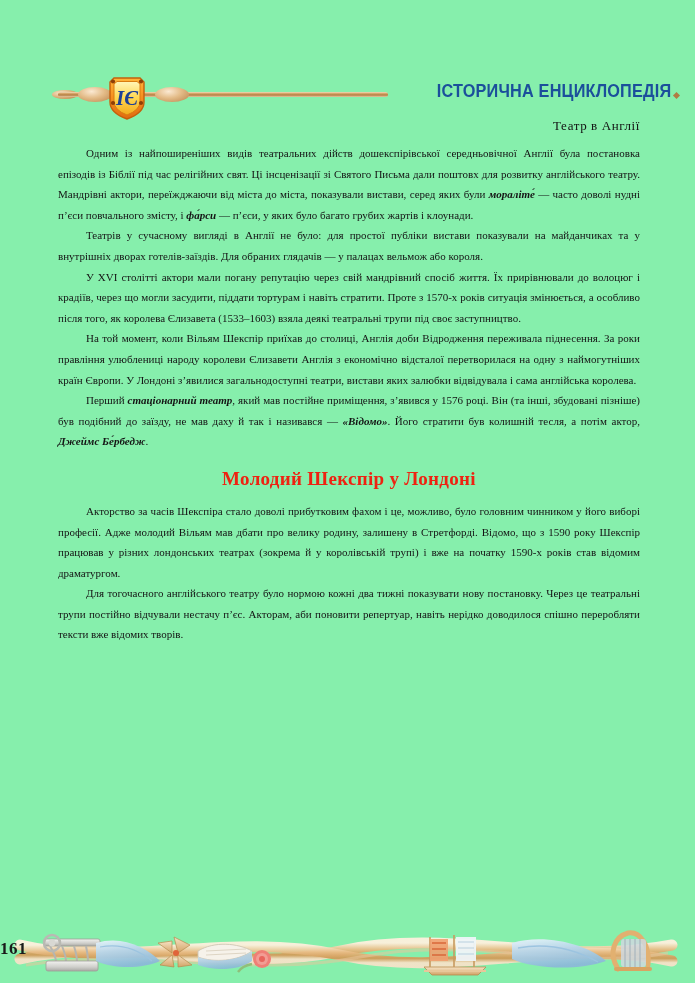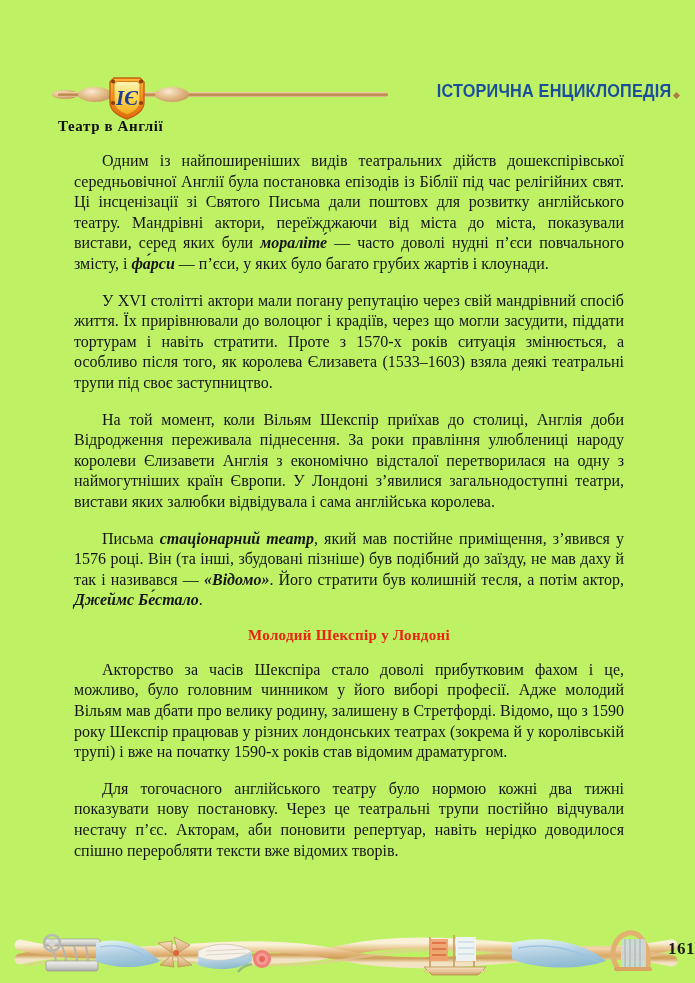--- a/index.html
+++ b/index.html
@@ -16,21 +16,21 @@
     font-family: "Liberation Serif", "DejaVu Serif", serif;
     color: #111111;
     -webkit-font-smoothing: antialiased;
   }
 
   .page {
     position: absolute;
     inset: 0;
     width: 695px;
     height: 983px;
-    background: #bef264;
+    background: #86efac;
   }
 
   
   .running-head {
     position: absolute;
     left: 0;
     top: 72px;
     width: 695px;
     height: 48px;
   }
@@ -109,41 +109,41 @@
   
   .content {
     position: absolute;
     left: 58px;
     top: 118px;
     width: 582px;
   }
 
   h2.section-title {
     margin: 0 0 9px 0;
-    font-size: 15px;
-    font-weight: bold;
-    text-align: left;
+    font-size: 13px;
+    font-weight: normal;
+    text-align: right;
     letter-spacing: 0.6px;
     color: #111111;
     font-family: "Liberation Serif", "DejaVu Serif", serif;
   }
 
   h3.red-heading {
     margin: 16px 0 11px 0;
-    font-size: 15px;
+    font-size: 19px;
     font-weight: bold;
     text-align: center;
     letter-spacing: 0.3px;
     color: #ee2211;
     font-family: "Liberation Serif", "DejaVu Serif", serif;
   }
 
   p.para {
-    margin: 16px;
-    font-size: 16px;
+    margin: 0;
+    font-size: 11px;
     line-height: 20.6px;
     text-align: justify;
     text-indent: 28px;
     text-justify: inter-word;
     hyphens: manual;
     color: #141414;
   }
   p.para + p.para { margin-top: 0; }
 
   em.term {
@@ -159,21 +159,21 @@
     width: 695px;
     height: 62px;
   }
   .footer svg { display: block; }
 
   .page-number {
     position: absolute;
     left: 0;
     top: 18px;
     width: 695px;
-    text-align: right;
+    text-align: left;
     font-size: 17px;
     font-weight: bold;
     color: #1a1a1a;
     font-family: "Liberation Serif", "DejaVu Serif", serif;
     letter-spacing: 0.5px;
   }
 </style>
 </head>
 <body>
 
@@ -213,26 +213,27 @@
     <div class="rh-title">ІСТОРИЧНА ЕНЦИКЛОПЕДІЯ</div>
     <div class="rh-title-dot"></div>
   </div>
 
   <div class="content">
 
     <h2 class="section-title">Театр в Англії</h2>
 
     <p class="para"><span>Одним із найпоширеніших видів театральних дійств дошекспірівської середньовічної Англії була постановка епізодів із Біблії під час релігійних свят. Ці інсценізації зі Святого Письма дали поштовх для розвитку англійського театру. Мандрівні актори, переїжджаючи від міста до міста, показували вистави, серед яких були </span><em class="term">мораліте́</em><span> — часто доволі нудні п’єси повчального змісту, і </span><em class="term">фа́рси</em><span> — п’єси, у яких було багато грубих жартів і клоунади.</span></p>
 
+    <p class="para">Театрів у сучасному вигляді в Англії не було: для простої публіки вистави показували на майданчиках та у внутрішніх дворах готелів-заїздів. Для обраних глядачів — у палацах вельмож або короля.</p>
 
     <p class="para">У XVI столітті актори мали погану репутацію через свій мандрівний спосіб життя. Їх прирівнювали до волоцюг і крадіїв, через що могли засудити, піддати тортурам і навіть стратити. Проте з 1570-х років ситуація змінюється, а особливо після того, як королева Єлизавета (1533–1603) взяла деякі театральні трупи під своє заступництво.</p>
 
     <p class="para">На той момент, коли Вільям Шекспір приїхав до столиці, Англія доби Відродження переживала піднесення. За роки правління улюблениці народу королеви Єлизавети Англія з економічно відсталої перетворилася на одну з наймогутніших країн Європи. У Лондоні з’явилися загальнодоступні театри, вистави яких залюбки відвідувала і сама англійська королева.</p>
 
-    <p class="para"><span>Письма </span><em class="term">стаціонарний театр</em><span>, який мав постійне приміщення, з’явився у 1576 році. Він (та інші, збудовані пізніше) був подібний до заїзду, не мав даху й так і називався — </span><em class="term">«Відомо»</em><span>. Його стратити був колишній тесля, а потім актор, </span><em class="term">Джеймс Бе́стало</em><span>.</span></p>
+    <p class="para"><span>Перший </span><em class="term">стаціонарний театр</em><span>, який мав постійне приміщення, з’явився у 1576 році. Він (та інші, збудовані пізніше) був подібний до заїзду, не мав даху й так і називався — </span><em class="term">«Відомо»</em><span>. Його стратити був колишній тесля, а потім актор, </span><em class="term">Джеймс Бе́рбедж</em><span>.</span></p>
 
 
     <h3 class="red-heading">Молодий Шекспір у Лондоні</h3>
 
     <p class="para">Акторство за часів Шекспіра стало доволі прибутковим фахом і це, можливо, було головним чинником у його виборі професії. Адже молодий Вільям мав дбати про велику родину, залишену в Стретфорді. Відомо, що з 1590 року Шекспір працював у різних лондонських театрах (зокрема й у королівській трупі) і вже на початку 1590-х років став відомим драматургом.</p>
 
     <p class="para">Для тогочасного англійського театру було нормою кожні два тижні показувати нову постановку. Через це театральні трупи постійно відчували нестачу п’єс. Акторам, аби поновити репертуар, навіть нерідко доводилося спішно переробляти тексти вже відомих творів.</p>
   </div>
 
   <div class="footer">

